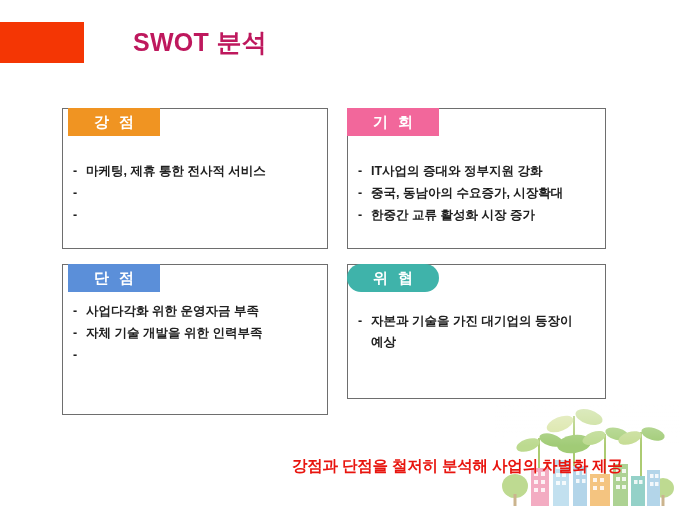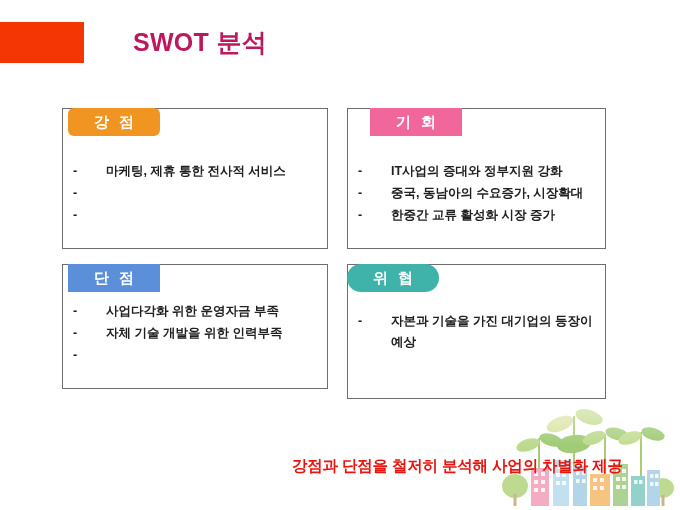--- a/index.html
+++ b/index.html
@@ -50,40 +50,40 @@
 
   
   .quad {
     position: absolute;
     background: #ffffff;
     border: 1px solid #6E6E6E;
   }
 
   .quad-strengths    { left: 62px;  top: 108px; width: 266px; height: 141px; }
   .quad-opportunities{ left: 347px; top: 108px; width: 259px; height: 141px; }
-  .quad-weaknesses   { left: 62px;  top: 264px; width: 266px; height: 125px; }
+  .quad-weaknesses   { left: 62px;  top: 264px; width: 266px; height: 151px; }
   .quad-threats      { left: 347px; top: 264px; width: 259px; height: 135px; }
 
   .quad-tab {
     position: absolute;
     top: -1px;
     height: 28px;
     display: flex;
     align-items: center;
     justify-content: center;
     font-size: 15px;
     font-weight: bold;
     color: #ffffff;
     letter-spacing: 3px;
     text-indent: 3px;
     white-space: nowrap;
   }
 
-  .quad-strengths     .quad-tab { left: 5px;  width: 92px;  background: #F09422; border-radius: 6px; }
-  .quad-opportunities .quad-tab { left: -1px; width: 92px;  background: #F2679B; margin-left: 23px; }
+  .quad-strengths     .quad-tab { left: 5px;  width: 92px;  background: #F09422; }
+  .quad-opportunities .quad-tab { left: -1px; width: 92px;  background: #F2679B; }
   .quad-weaknesses    .quad-tab { left: 5px;  width: 92px;  background: #5B8FD9; }
   .quad-threats       .quad-tab { left: -1px; width: 92px;  background: #3FB3AA; border-radius: 14px; }
 
   .quad-body {
     position: absolute;
     left: 0;
     right: 0;
     padding: 0 10px;
   }
 
@@ -101,21 +101,21 @@
     margin-bottom: 1px;
     white-space: nowrap;
   }
 
   .bullet-mark {
     width: 13px;
     flex: 0 0 13px;
     color: #202020;
   }
 
-  .bullet-text { white-space: pre-line; margin-left: 20px; }
+  .bullet-text { white-space: pre-line; }
 
   .quad-threats .bullet { white-space: pre-line; }
 
   
   .caption {
     position: absolute;
     left: 292px;
     top: 447px;
     font-size: 15.5px;
     font-weight: bold;

